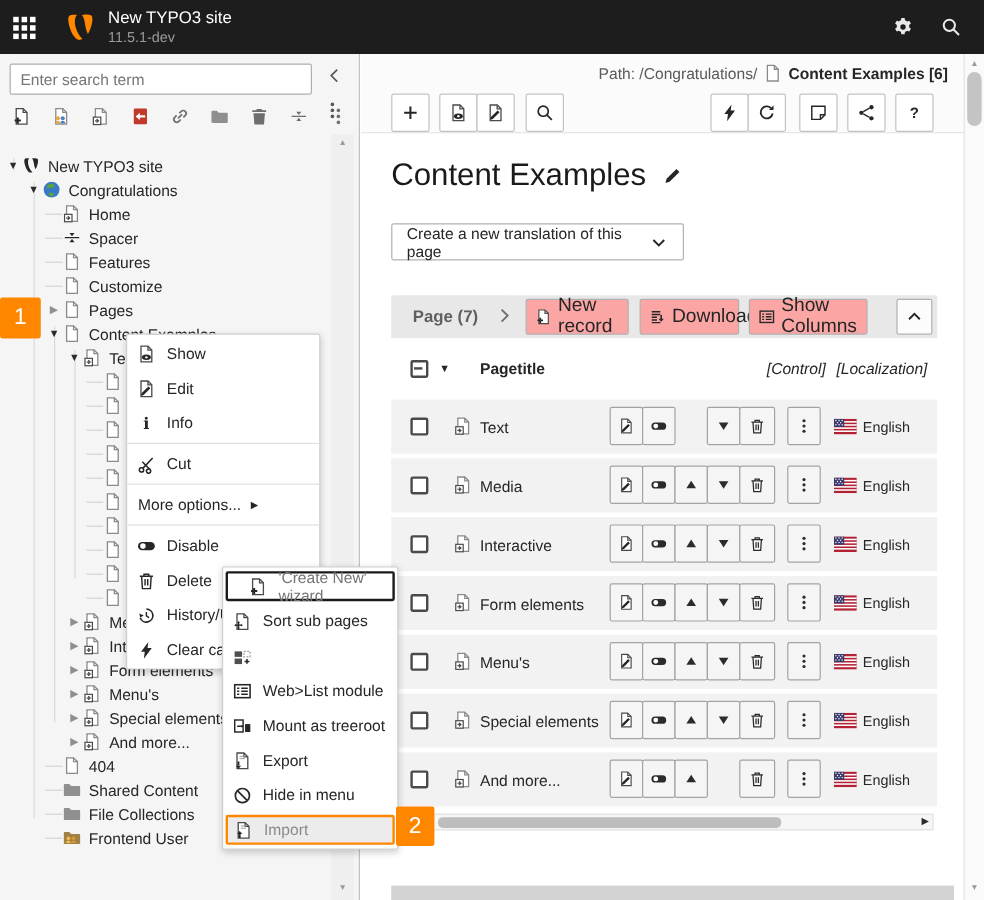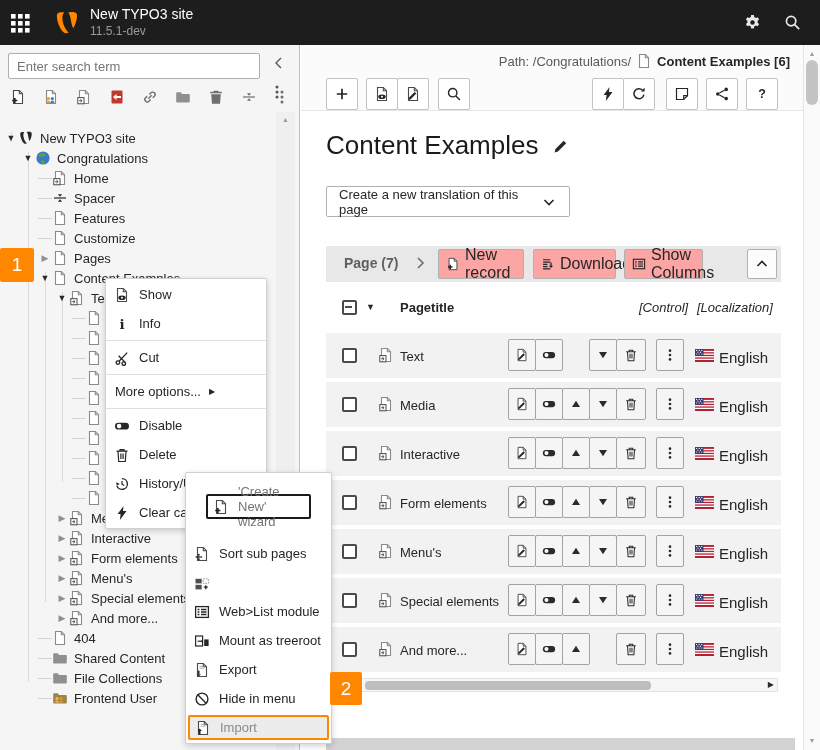--- a/index.html
+++ b/index.html
@@ -81,42 +81,42 @@
   .trow{height:45px;background:#f2f2f2;margin-bottom:4px;position:relative;}
   .trow .cb{top:15px;left:16px;}
   .row-icon{position:absolute;left:52px;top:14px;}
   .row-title{position:absolute;left:74px;top:16px;font-size:13px;color:#262626;}
   .ctl{position:absolute;top:6px;width:28px;height:32px;background:#f5f5f5;border:1px solid #a3a3a3;border-radius:2px;
       display:flex;align-items:center;justify-content:center;color:#2b2b2b;box-sizing:border-box;}
   .ctl svg{width:14px;height:14px;}
   .c-edit{left:182px;} .c-toggle{left:209px;} .c-up{left:236px;} .c-down{left:263px;} .c-trash{left:290px;width:30px;} .c-more{left:330px;}
   .row-flag{position:absolute;left:369px;top:16px;}
   .row-flag svg{width:19px;height:13px;}
-  .row-lang{position:absolute;left:393px;top:16px;font-size:15px;}
+  .row-lang{position:absolute;left:393px;top:16px;font-size:12px;}
   #hscroll{position:absolute;left:29px;top:633px;width:448px;height:14px;background:#f6f6f6;border:1px solid #e3e3e3;box-sizing:border-box;}
   #hscroll-thumb{position:absolute;left:34px;top:2px;width:286px;height:9px;background:#bdbdbd;border-radius:4px;}
   #hscroll-arrow{position:absolute;right:3px;top:1px;font-size:8px;color:#2b2b2b;}
   #bottom-panel-bar{position:absolute;left:25px;top:693px;width:469px;height:12px;background:#d2d2d2;}
 
   
   #vscroll{position:absolute;right:0;top:45px;width:17px;bottom:0;background:#fafafa;border-left:1px solid #e4e4e4;box-sizing:border-box;}
   #vscroll .strip-arrow{width:16px;}
   #vscroll-thumb{position:absolute;left:2px;top:15px;width:12px;height:45px;background:#c4c4c4;border-radius:6px;}
 
   
   .menu{position:absolute;background:#fff;border:1px solid #d0d0d0;border-radius:2px;
       box-shadow:0 2px 6px rgba(0,0,0,.18);padding:1px 0;z-index:50;}
   #ctx-menu{left:105px;top:278px;width:160px;}
   #ctx-submenu{left:185px;top:472px;width:145px;}
   .mi{height:29px;display:flex;align-items:center;padding:0 8px;font-size:13px;color:#262626;box-sizing:border-box;}
   .mi .ico{width:16px;margin-right:9px;color:#262626;}
   .mi.noicon{padding-left:9px;}
   .mi .sub-arrow{margin-left:8px;font-size:8px;color:#262626;}
   .msep{border-top:1px solid #e0e0e0;margin:2px 0;}
-  .mi.focused{height:25px;margin:20px;border:2px solid #1a1a1a;border-radius:2px;color:#757575;padding:0 5px;}
+  .mi.focused{height:25px;margin:2px;border:2px solid #1a1a1a;border-radius:2px;color:#757575;padding:0 17px;}
   .mi.highlighted{height:25px;margin:2px;border:2px solid #ff8700;border-radius:2px;background:#ececec;color:#8a8a8a;padding:0 5px;}
   .mi.focused .ico,.mi.highlighted .ico{color:#555;}
 
   
   .badge{position:absolute;background:#ff8700;color:#fff;display:flex;align-items:center;justify-content:center;
       font-size:19px;z-index:60;border-radius:2px;}
   #badge-1{left:0;top:248px;width:34px;height:34px;}
   #badge-2{left:330px;top:672px;width:32px;height:33px;}
 </style>
 </head>
@@ -715,21 +715,21 @@
           <div class="pb-btn" style="left: 207px; width: 83px;">
             <span class="ico">
               <svg viewBox="0 0 16 16" xmlns="http://www.w3.org/2000/svg">
                 <path d="M2.4 3.2h8.2M2.4 5.8h8.2M2.4 8.4h5M2.4 11h5M2.4 13.6h8.2" stroke="currentColor" stroke-width="1.3"></path>
                 <path d="M11.4 6.2v4" stroke="currentColor" stroke-width="1.5"></path>
                 <path d="M11.4 12.6L8.9 9.9h5z" fill="currentColor"></path>
               </svg>
             </span>
             <span>Download</span>
           </div>
-          <div class="pb-btn" style="left: 298px; width: 79px;">
+          <div class="pb-btn" style="left: 298px; width: 99px;">
             <span class="ico">
               <svg viewBox="0 0 16 16" xmlns="http://www.w3.org/2000/svg">
                 <rect x="1.6" y="2.6" width="12.8" height="10.8" fill="none" stroke="currentColor" stroke-width="1.3"></rect>
                 <path d="M3.6 5.5h1.8M3.6 8h1.8M3.6 10.5h1.8M7 5.5h5.5M7 8h5.5M7 10.5h5.5" stroke="currentColor" stroke-width="1.3"></path>
               </svg>
             </span>
             <span>Show Columns</span>
           </div>
         </div>
       <div id="pb-collapse">
@@ -1333,20 +1333,30 @@
           <path d="M9.3 1.5v3.2h3.2" fill="none" stroke="#4a4a4a" stroke-width="1.1"></path>
           <ellipse cx="8" cy="10.8" rx="3.7" ry="2.3" fill="#262626"></ellipse>
           <circle cx="8" cy="10.8" r="1" fill="#fff"></circle>
         </svg>
       </span>
       <span class="mi-label">Show</span>
     </div>
     <div class="mi">
       <span class="ico">
         <svg viewBox="0 0 16 16" xmlns="http://www.w3.org/2000/svg">
+          <path d="M3.5 1.5h5.8l3.2 3.2v9.8h-9z" fill="#fff" stroke="#4a4a4a" stroke-width="1.1"></path>
+          <path d="M9.3 1.5v3.2h3.2" fill="none" stroke="#4a4a4a" stroke-width="1.1"></path>
+          <path d="M5.7 13.2l-2.3.7.7-2.3 5.6-5.6 1.6 1.6z" fill="#262626"></path>
+        </svg>
+      </span>
+      <span class="mi-label">Edit</span>
+    </div>
+    <div class="mi">
+      <span class="ico">
+        <svg viewBox="0 0 16 16" xmlns="http://www.w3.org/2000/svg">
           <text x="8" y="12.8" font-size="13.5" font-family="DejaVu Serif,serif" font-weight="bold" text-anchor="middle" fill="currentColor">i</text>
         </svg>
       </span>
       <span class="mi-label">Info</span>
     </div>
     <div class="msep"></div>
     <div class="mi">
       <span class="ico">
         <svg viewBox="0 0 16 16" xmlns="http://www.w3.org/2000/svg">
           <circle cx="3.9" cy="12.6" r="1.8" fill="none" stroke="currentColor" stroke-width="1.3"></circle>

